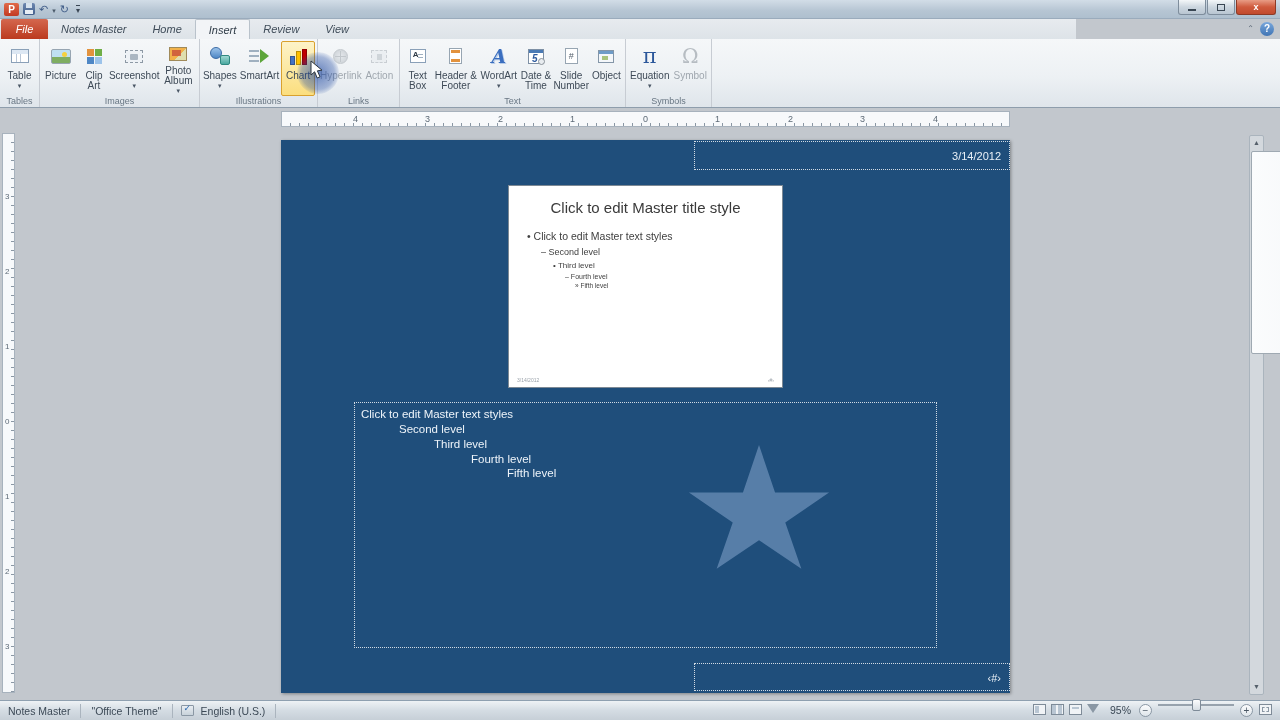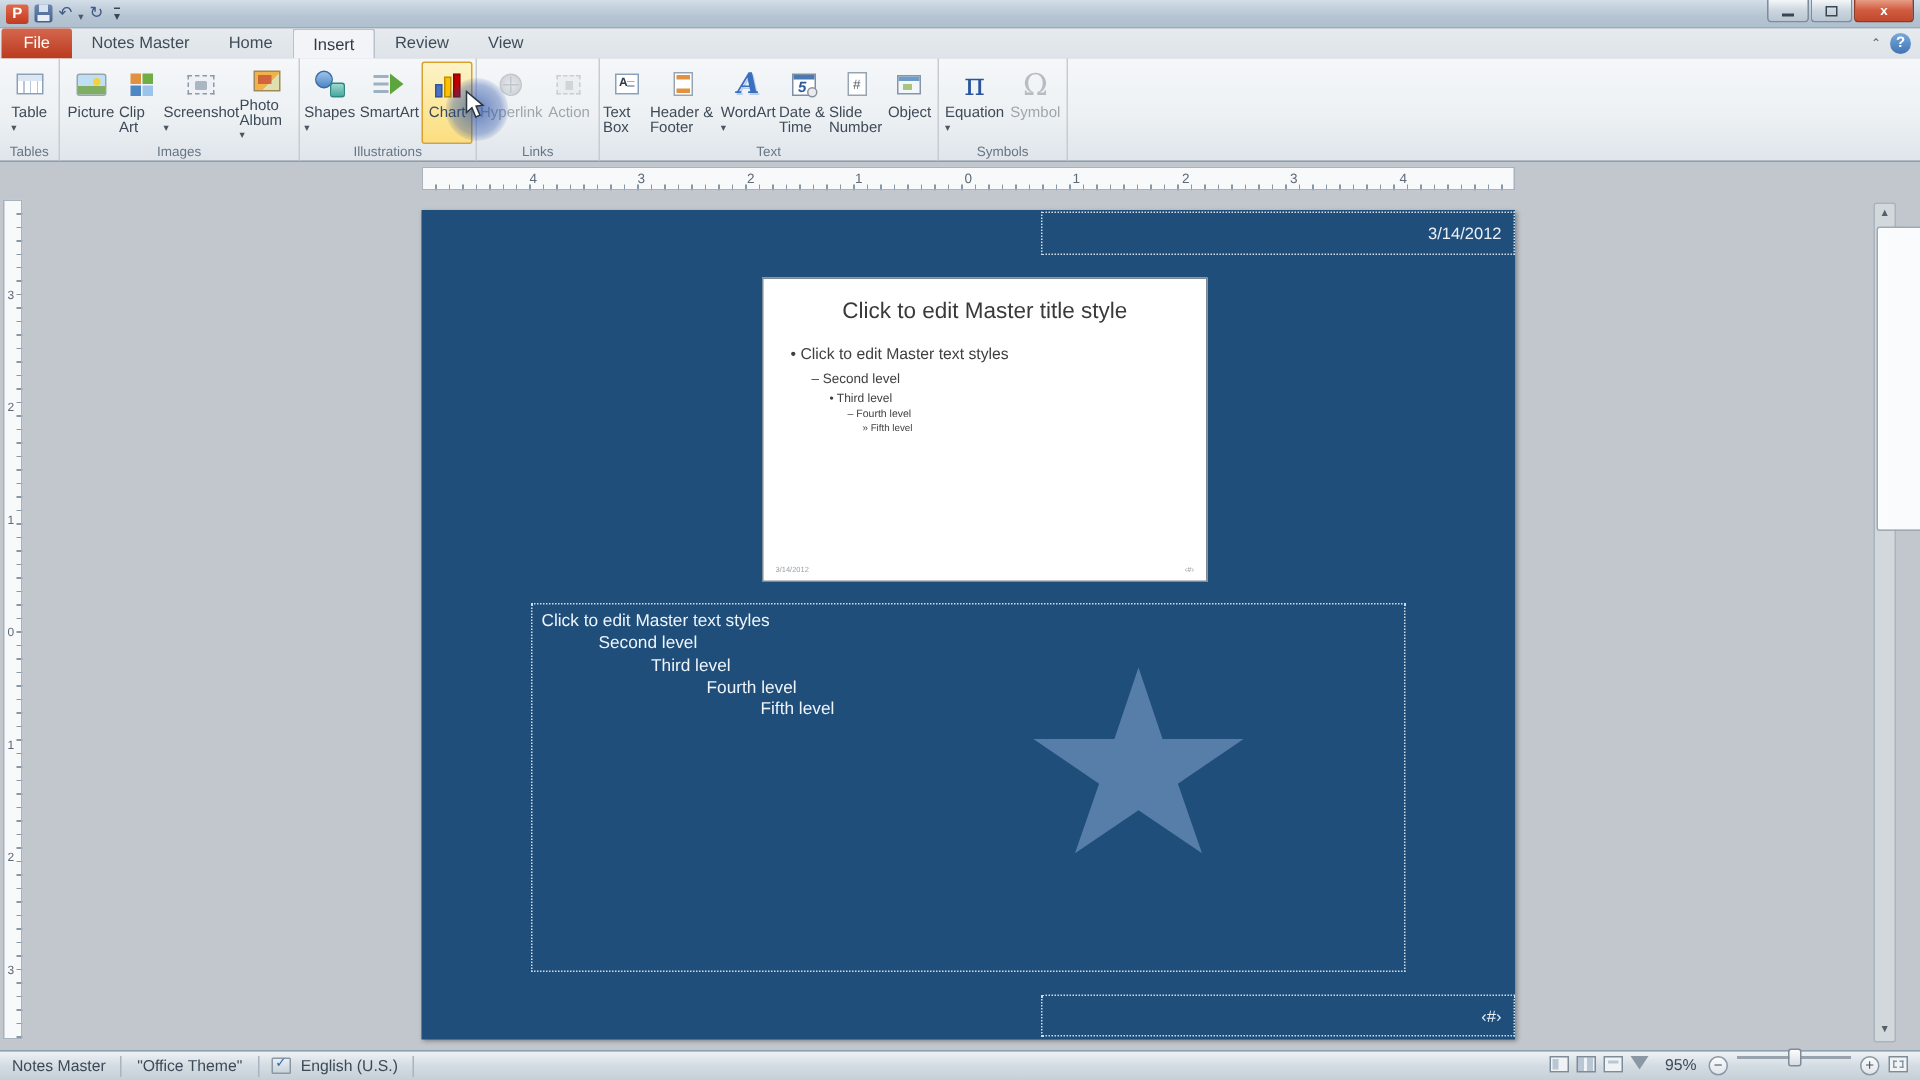--- a/index.html
+++ b/index.html
@@ -25,22 +25,22 @@
     border-radius:0 0 3px 3px; background:linear-gradient(#f4f7f9,#ccd6df 50%,#b9c6d2);
     margin-left:1px; position:relative; }
   .winbtn.close { width:40px; background:linear-gradient(#e89c85,#cf5a3d 50%,#c14a2e); border-color:#8d3a26; }
   .winbtn .g { position:absolute; inset:0; display:flex; align-items:center; justify-content:center;
     font-size:9px; color:#394653; font-weight:bold; }
   .winbtn.close .g { color:#fff; }
   .min-dash { width:8px; height:2px; background:#394653; margin-top:5px; }
   .max-box { width:8px; height:7px; border:1.5px solid #394653; }
 
   
-  .tabrow { position:absolute; left:0; top:19px; width:1280px; height:20px;
-    background:linear-gradient(#e7ebef,#dde3e8); display:flex; align-items:center; }
+  .tabrow { position:absolute; left:0; top:19px; width:1076px; height:20px;
+    background:linear-gradient(#e7ebef,#dde3e8); display:flex; align-items:center;font-style:italic; }
   .file-tab { width:47px; height:20px; background:linear-gradient(#d4674e,#bb3a1f);
     border-radius:2px 2px 0 0; color:#fff; font-size:11px; text-align:center; line-height:20px; margin-left:1px; }
   .rtab { padding:0 13px; height:20px; line-height:20px; font-size:11px; color:#3e4document2; color:#3f4c59; }
   .rtab.active { background:#f2f4f7; border:1px solid #b9c2cb; border-bottom:none;
     border-radius:2px 2px 0 0; color:#2f3b47; }
   .ribbon-mini { position:absolute; right:26px; top:24px; font-size:8px; color:#5a6878; }
   .help-btn { position:absolute; right:6px; top:22px; width:14px; height:14px; border-radius:50%;
     background:linear-gradient(#7aa8dc,#3f74b4); color:#fff; font-size:10px; font-weight:bold;
     text-align:center; line-height:14px; }
 
@@ -48,21 +48,21 @@
   .ribbon { position:absolute; left:0; top:39px; width:1280px; height:69px;
     background:linear-gradient(#f5f7f9,#edf1f4 55%,#dfe5eb);
     border-bottom:1px solid #8e9dac; display:flex; }
   .rgroup { position:relative; height:100%; border-right:1px solid #c7ccd3; padding:2px 2px 12px 2px;
     display:flex; align-items:flex-start; }
   .rgroup-label { position:absolute; left:0; right:0; bottom:1px; text-align:center;
     font-size:9px; color:#687683; }
   .rbtn { height:55px; display:flex; flex-direction:column; align-items:center;
     padding-top:2px; border-radius:2px; }
   .ricon { height:26px; display:flex; align-items:center; justify-content:center; }
-  .rlabel { font-size:10px; line-height:10px; color:#3e4a57; margin-top:2px; }
+  .rlabel { font-size:10px; line-height:10px; color:#3e4a57; text-align:center; margin-top:2px; }
   .dd { font-size:7px; color:#4a5765; display:block; }
   .rbtn.disabled { opacity:.45; }
   .rbtn.hl { background:linear-gradient(#fdf3c8,#fbde7e); border:1px solid #d9a12e; padding-top:1px; }
 
   
   .i-table { width:18px; height:14px; border:1px solid #8aa0b8; background:
     linear-gradient(#dce7f3,#dce7f3) 0 0/18px 4px no-repeat,
     repeating-linear-gradient(to right,#fff 0 3.5px,#b9c7d8 3.5px 4.5px),
     repeating-linear-gradient(to bottom,#fff 0 3.5px,#b9c7d8 3.5px 4.5px),#fff; }
   .i-picture { width:20px; height:15px; border:1px solid #97a5b2; border-radius:2px; position:relative;
@@ -148,21 +148,21 @@
 
   
   .page { position:absolute; left:281px; top:32px; width:729px; height:553px;
     background:#1f4e7b; box-shadow:1px 1px 3px rgba(0,0,0,.35); }
   .ph { position:absolute; border:1px dotted rgba(255,255,255,.8); color:#eaf1f8; font-size:11px; }
   .ph-header { left:0; top:1px; width:316px; height:29px; padding:8px 0 0 8px; }
   .ph-date  { left:413px; top:1px; width:316px; height:29px; padding:8px 8px 0 0; text-align:right; }
   .ph-footer { left:0; top:523px; width:316px; height:28px; padding:8px 0 0 8px; }
   .ph-num  { left:413px; top:523px; width:316px; height:28px; padding:8px 8px 0 0; text-align:right; }
 
-  .thumb { position:absolute; left:227px; top:45px; width:297px; height:203px; background:#fff;
+  .thumb { position:absolute; left:227px; top:45px; width:275px; height:203px; background:#fff;
     border:1px solid #7d8994; color:#3c3c3c; }
   .thumb-title { margin-top:13px; text-align:center; font-size:15px; color:#3a3a3a; }
   .thumb-line { white-space:nowrap; color:#404040; }
   .t1 { font-size:10.5px; margin:14px 0 0 18px; }
   .t2 { font-size:9px;   margin:5px 0 0 32px; }
   .t3 { font-size:8px;   margin:4px 0 0 44px; }
   .t4 { font-size:7px;   margin:3px 0 0 56px; }
   .t5 { font-size:6.5px; margin:2px 0 0 66px; }
   .thumb-date { position:absolute; left:8px; bottom:4px; font-size:5px; color:#9aa2aa; }
   .thumb-num { position:absolute; right:8px; bottom:4px; font-size:5px; color:#9aa2aa; }

